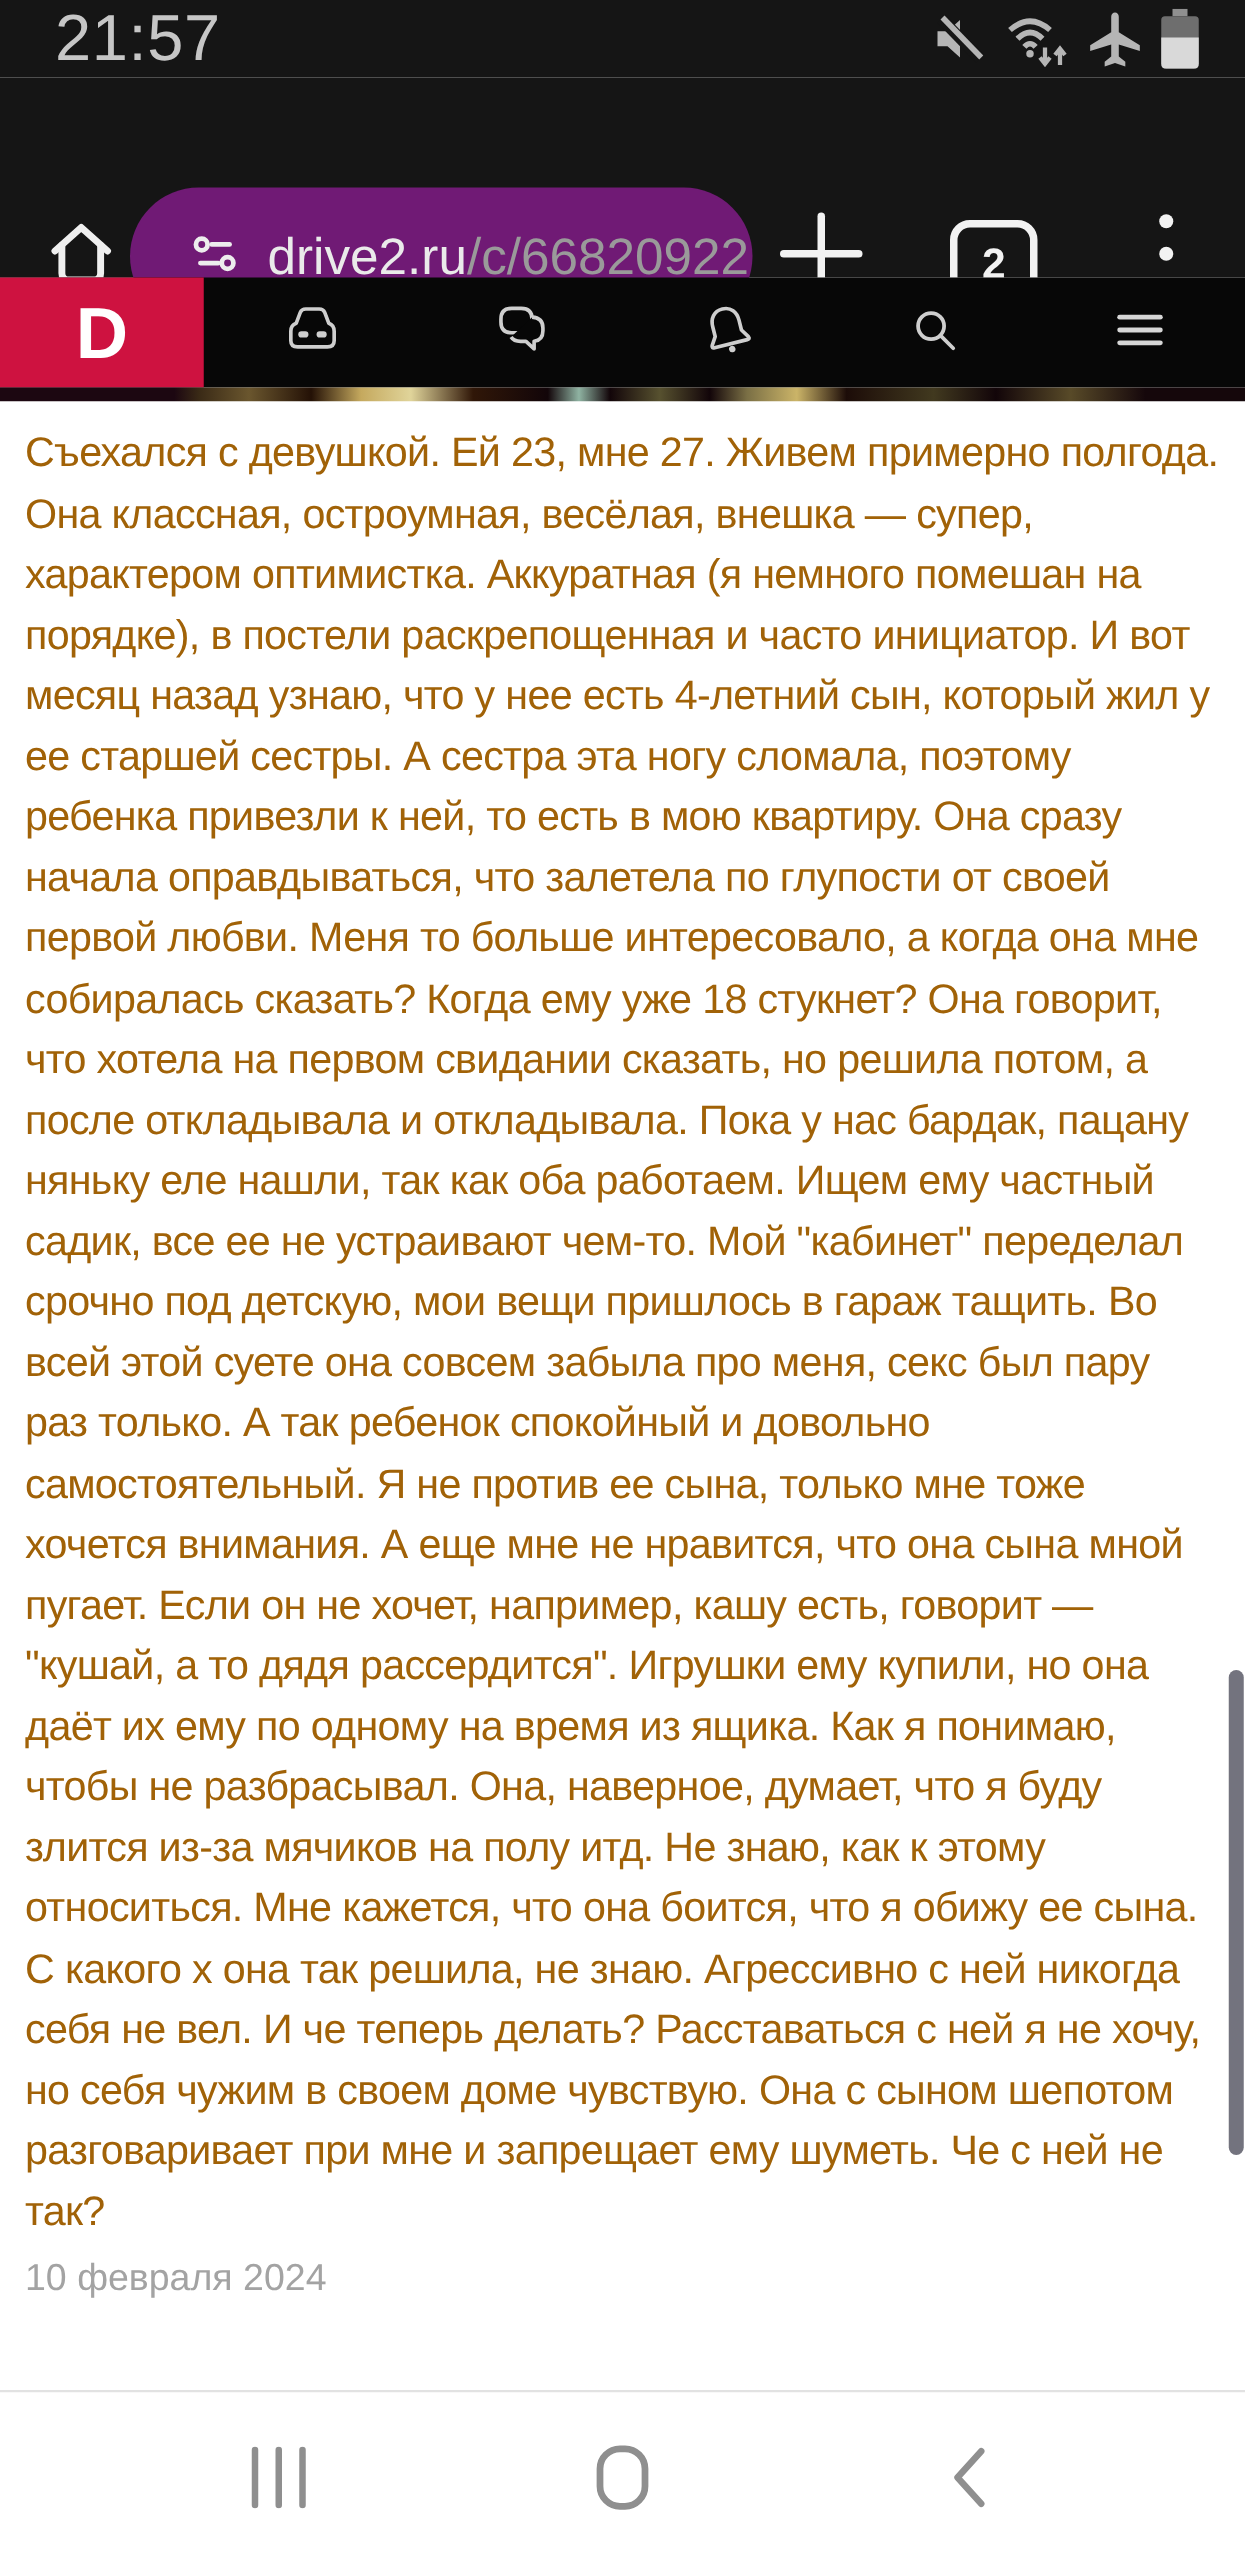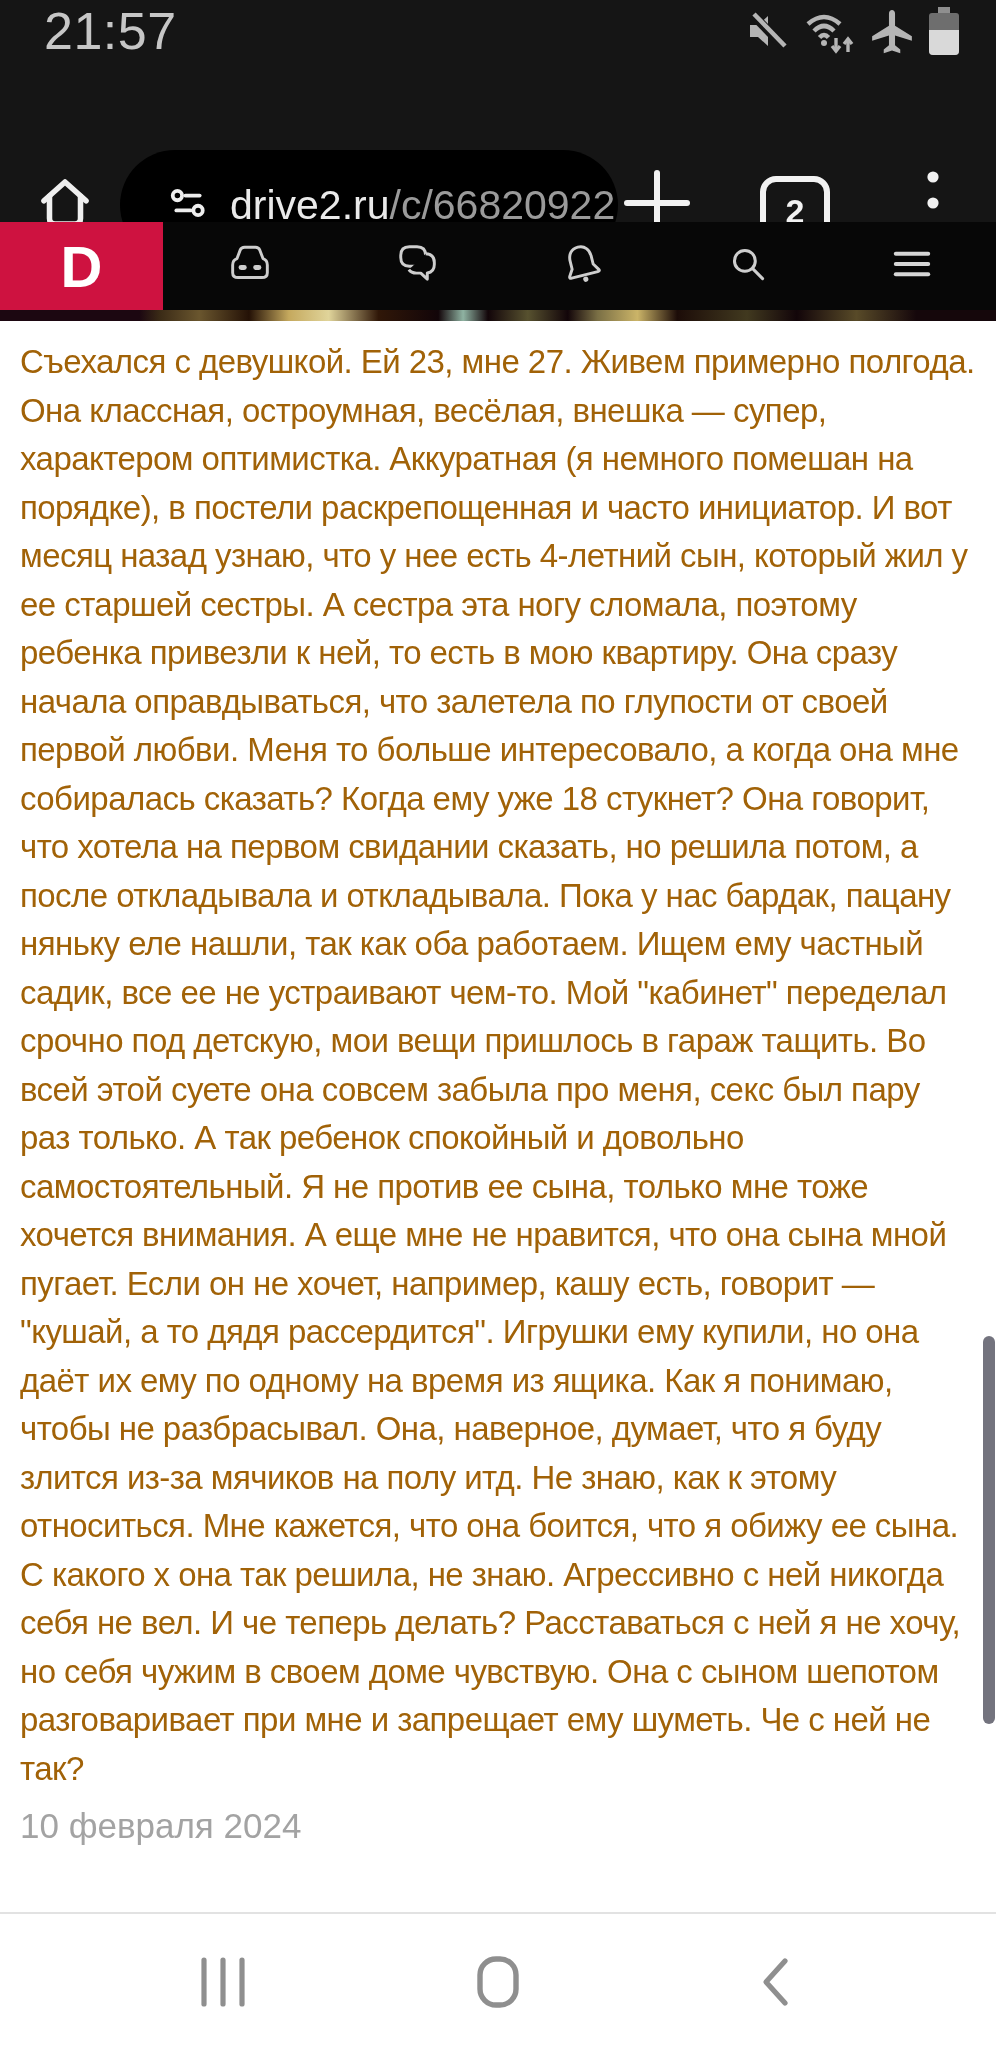--- a/index.html
+++ b/index.html
@@ -19,22 +19,22 @@
   .status-icons svg { display:block; }
 
   
   .browser-bar {
     position:absolute; top:62px; left:0; width:996px; height:160px;
     background:#151515;
   }
   .home-btn { position:absolute; left:30px; top:105px; width:70px; height:76px;
     display:flex; align-items:center; justify-content:center; }
   .url-pill {
-    position:absolute; left:120px; top:88px; width:498px; height:110px;
-    background:#000000; border-radius:55px; display:flex; align-items:center;
+    position:absolute; left:104px; top:88px; width:498px; height:110px;
+    background:#701a75; border-radius:55px; display:flex; align-items:center;
     padding-left:50px; box-sizing:border-box; overflow:hidden; white-space:nowrap;
   }
   .url-text { font-size:41px; margin-left:24px; }
   .url-domain { color:#eaeaea; }
   .url-path { color:#9a9a9a; }
   .plus-btn { position:absolute; left:615px; top:101px; width:84px; height:84px;
     display:flex; align-items:center; justify-content:center; }
   .tab-btn { position:absolute; left:756px; top:104px; width:78px; height:78px; }
   .tab-box {
     width:58px; height:58px; margin:10px auto 0; border:6px solid #f2f2f2;
@@ -72,21 +72,21 @@
       #1c0c08 68%, #41391f 75%, #120509 80%, #584a28 86%, #15070b 92%, #15070b 100%);
   }
 
   
   .article-body {
     position:absolute; left:20px; top:338px; width:958px; max-height:1460px;
     overflow:hidden; color:#a16207; font-size:33px; line-height:48.5px;
     letter-spacing:-0.55px;
   }
   .post-meta { position:absolute; left:20px; top:1806px; }
-  .post-date { color:#a3a3a3; font-size:35px; }
+  .post-date { color:#a3a3a3; font-size:30px; }
   .report-link { color:#a3a3a3; font-size:30px; margin-top:15px; }
 
   .divider {
     position:absolute; left:0; top:1912px; width:996px; height:2px; background:#e2e2e2;
   }
 
   
   .sys-nav { position:absolute; top:1914px; left:0; width:996px; height:134px; background:#ffffff; }
   .sys-btn { position:absolute; top:25px; width:90px; height:90px;
     display:flex; align-items:center; justify-content:center; }

